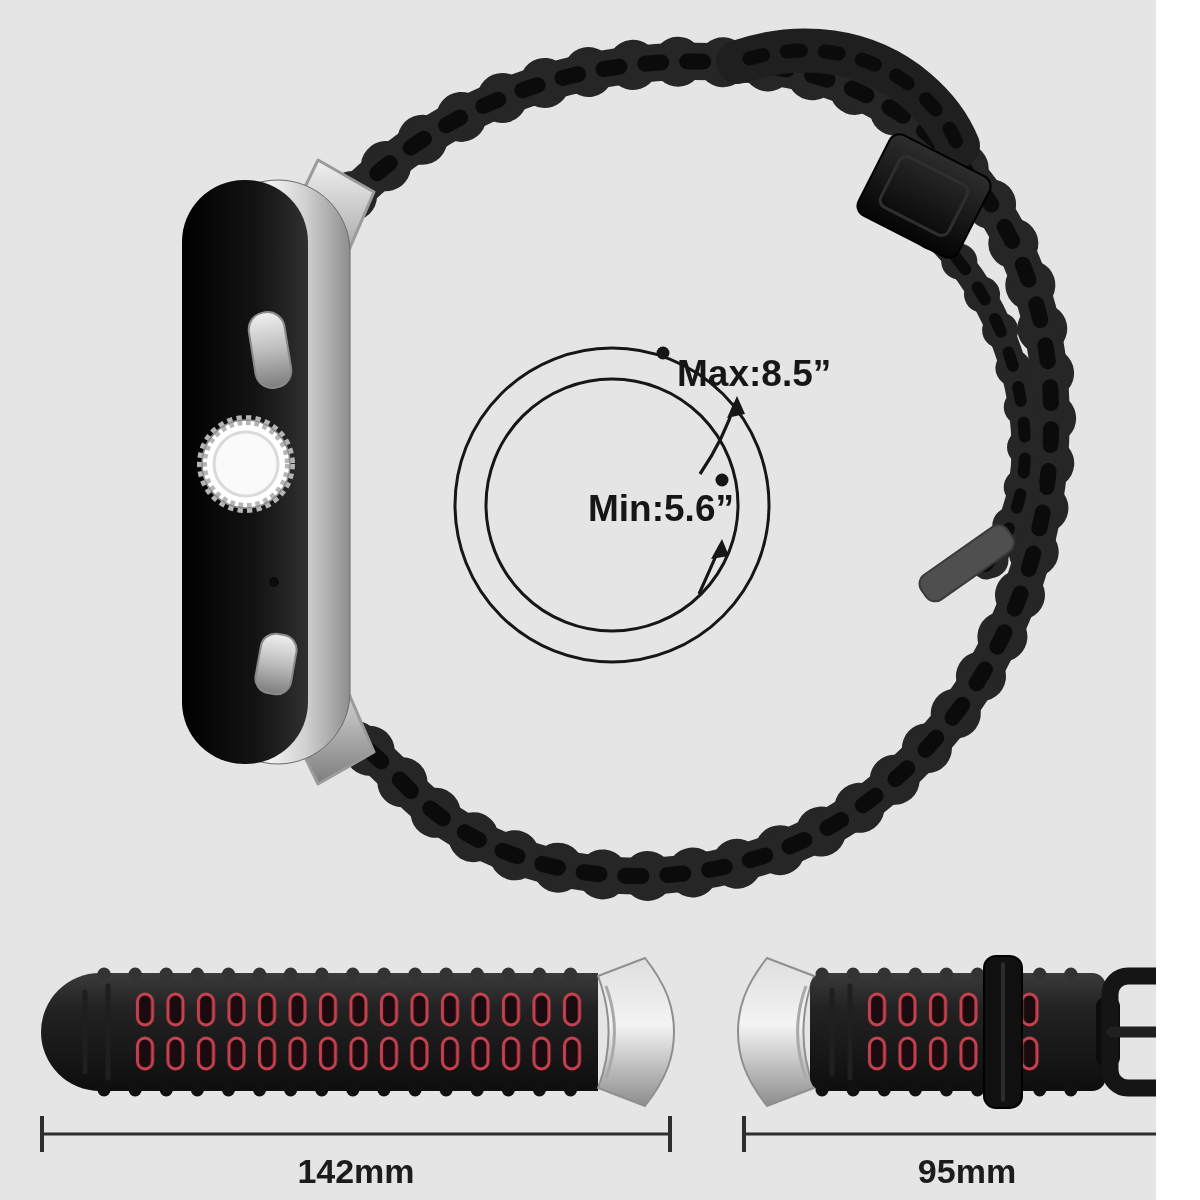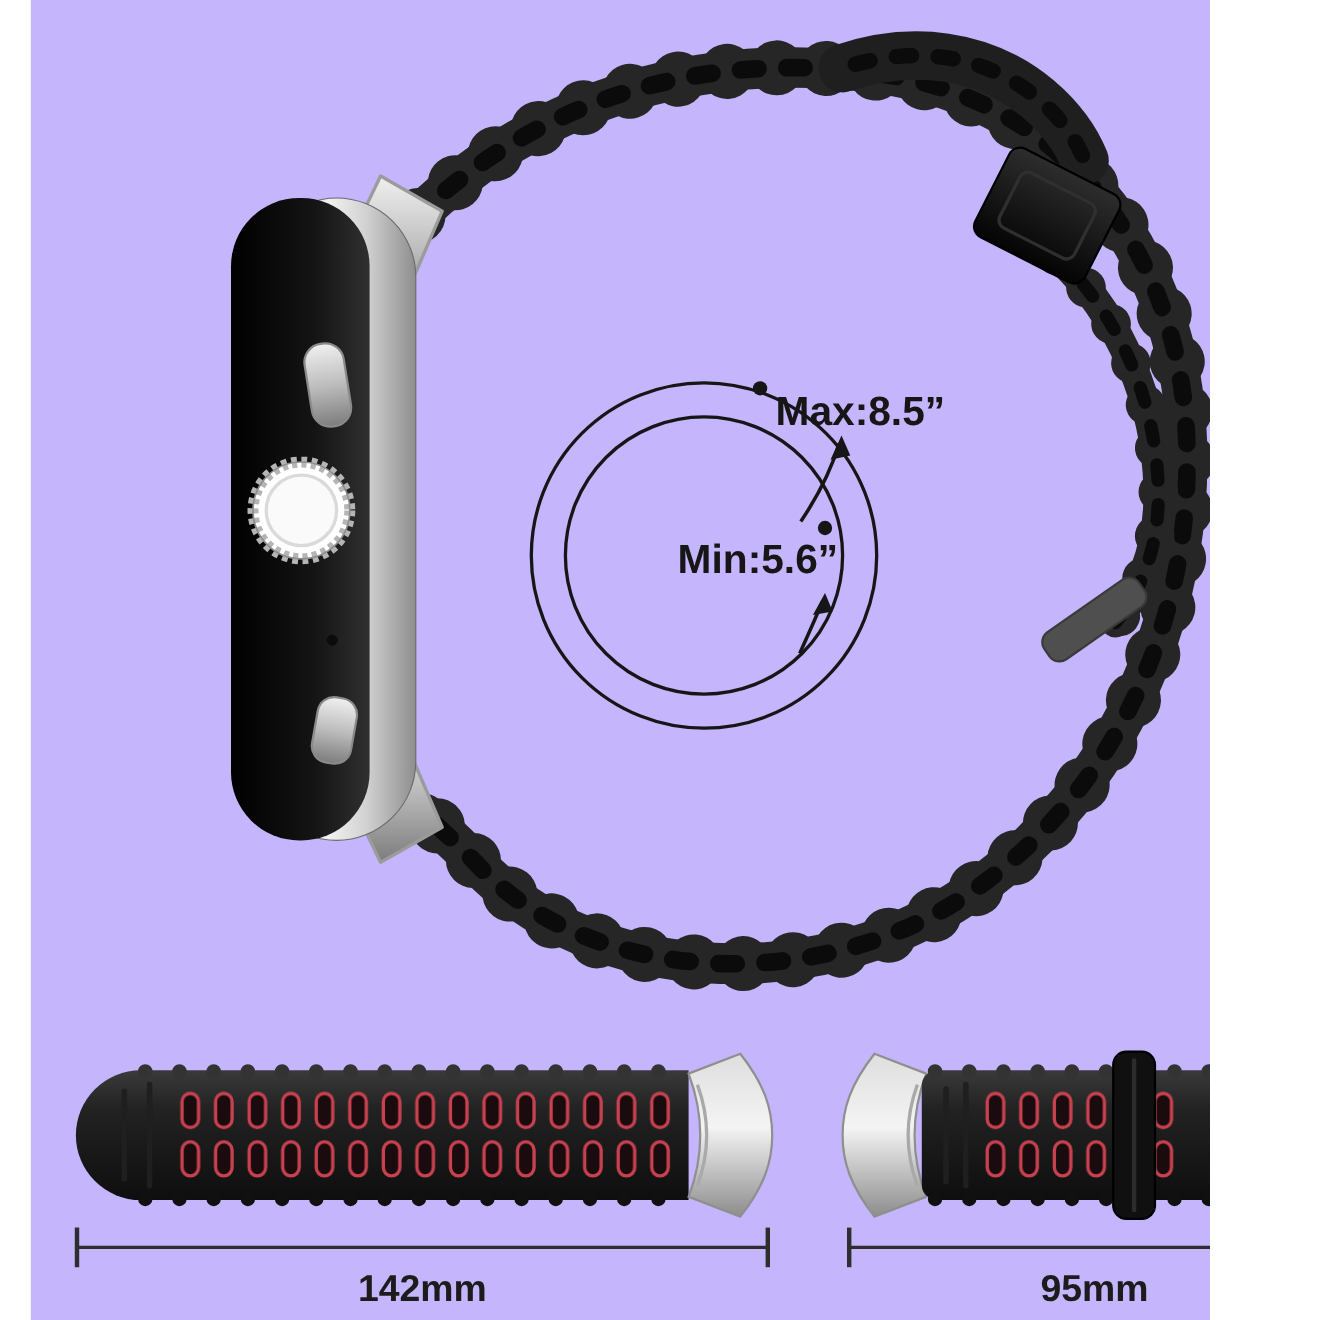--- a/index.html
+++ b/index.html
@@ -1,16 +1,16 @@
 <!DOCTYPE html>
 <html><head>
 <meta charset="utf-8">
 <style>
   html,body{margin:0;padding:0;background:#ffffff;}
-  .canvas{position:relative;width:1072px;height:1200px;background:#c4b5fd;overflow:hidden;margin-left:28px;}
+  .canvas{position:relative;width:1156px;height:1200px;background:#e5e5e5;overflow:hidden;}
   svg{display:block;}
   .lbl{font:700 37px "Liberation Sans", sans-serif;fill:#161616;}
   .mm{font:700 34px "Liberation Sans", sans-serif;fill:#1c1c1c;}
 </style>
 </head>
 <body>
 
 <div class="canvas">
 <svg width="1200" height="1200" viewBox="0 0 1200 1200">
   <defs>

